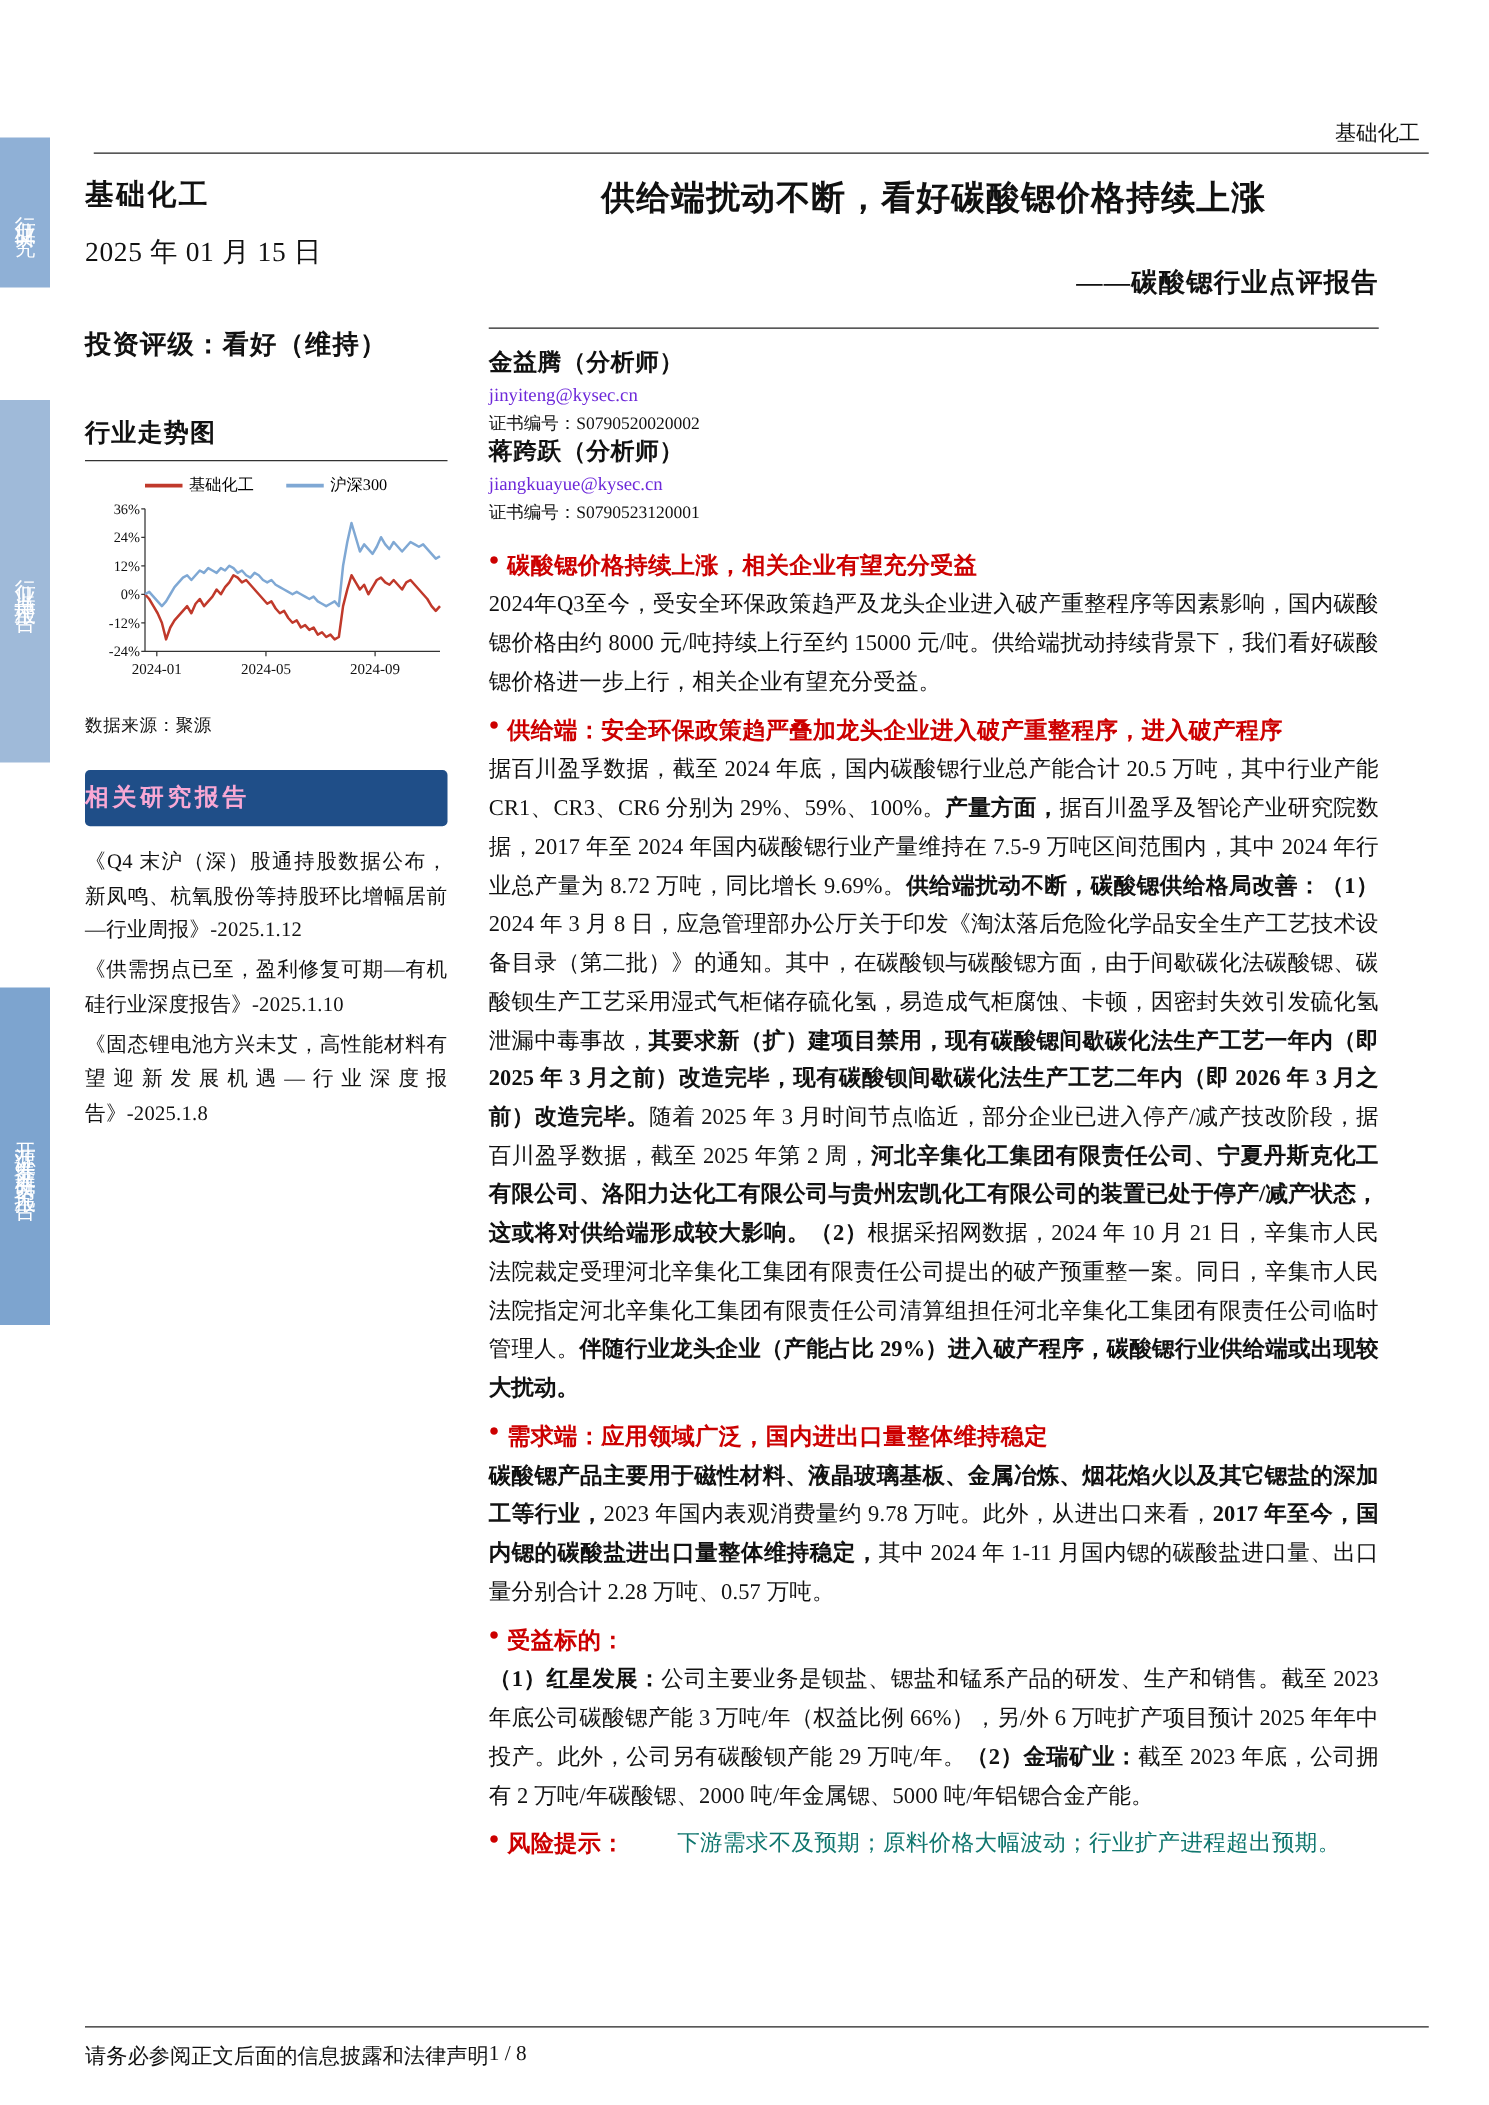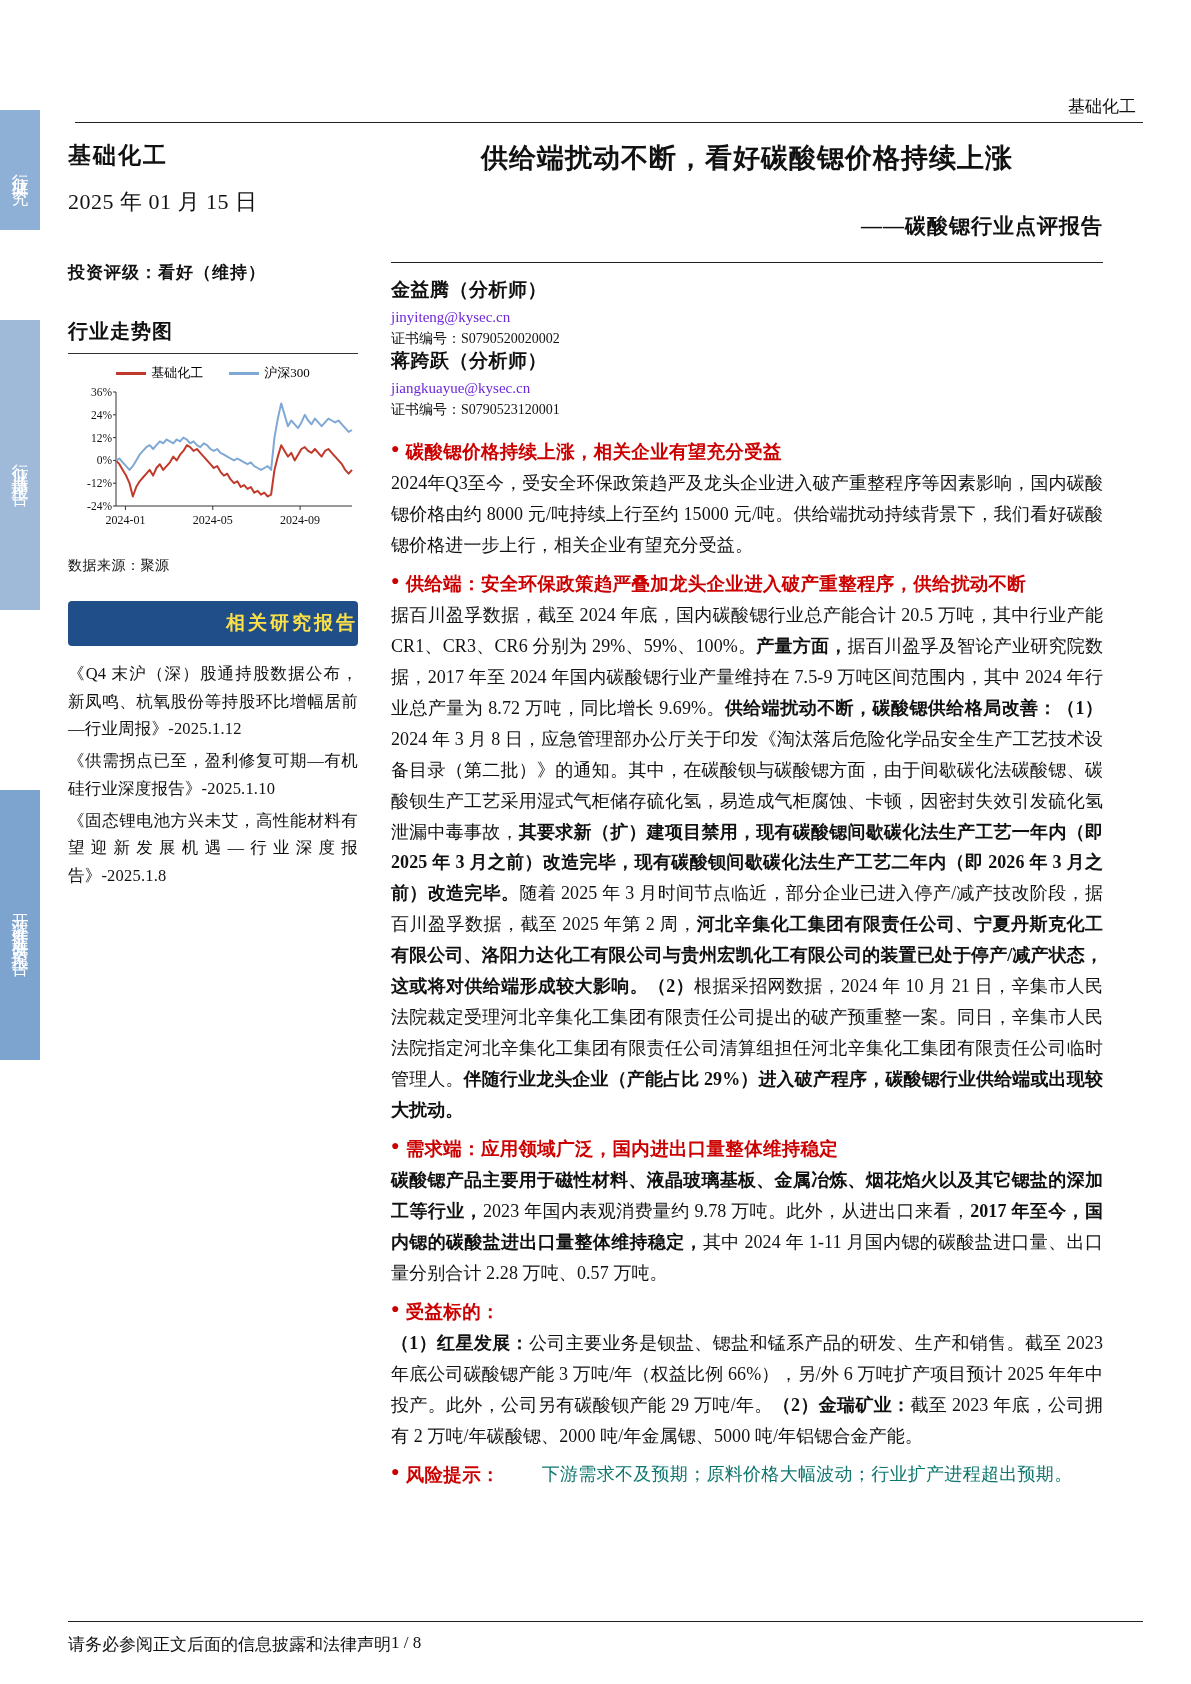--- a/index.html
+++ b/index.html
@@ -85,25 +85,25 @@
     letter-spacing: 2px;
     margin-bottom: 16px;
   }
   .l-date {
     font-size: 22px;
     color: #111;
     letter-spacing: 0.5px;
     margin-bottom: 44px;
   }
   .l-rating {
-    font-size: 17px;
+    font-size: 21px;
     font-weight: 700;
     color: #111;
     letter-spacing: 1px;
-    margin-bottom: 34px;
+    margin-bottom: 44px;
   }
   .l-sec-title {
     font-size: 20px;
     font-weight: 700;
     color: #111;
     letter-spacing: 1px;
     padding-bottom: 8px;
     border-bottom: 1.5px solid #333;
     margin-bottom: 10px;
   }
@@ -123,22 +123,22 @@
     font-size: 14px;
     color: #111;
     margin-top: 8px;
     letter-spacing: 0.5px;
   }
 
   
   .banner {
     margin-top: 26px;
     background: #1f4e88;
-    color: #fde047;
-    text-align: right;
+    color: #f9a8d4;
+    text-align: left;
     font-size: 19px;
     font-weight: 700;
     letter-spacing: 3px;
     padding: 9px 0 10px;
     border-radius: 4px;
   }
   .rep-list { margin-top: 14px; }
   .rep-item {
     font-size: 16.5px;
     color: #111;
@@ -314,21 +314,21 @@
     </div>
 
     <div id="sections">
         <div class="sec-head">
           <span class="bullet">●</span>
           <span>碳酸锶价格持续上涨，相关企业有望充分受益</span>
         </div>
         <div class="para">2024年Q3至今，受安全环保政策趋严及龙头企业进入破产重整程序等因素影响，国内碳酸锶价格由约 8000 元/吨持续上行至约 15000 元/吨。供给端扰动持续背景下，我们看好碳酸锶价格进一步上行，相关企业有望充分受益。</div>
         <div class="sec-head">
           <span class="bullet">●</span>
-          <span>供给端：安全环保政策趋严叠加龙头企业进入破产重整程序，供给扰动不断</span>
+          <span>供给端：安全环保政策趋严叠加龙头企业进入破产重整程序，进入破产程序</span>
         </div>
         <div class="para">据百川盈孚数据，截至 2024 年底，国内碳酸锶行业总产能合计 20.5 万吨，其中行业产能 CR1、CR3、CR6 分别为 29%、59%、100%。<b>产量方面，</b>据百川盈孚及智论产业研究院数据，2017 年至 2024 年国内碳酸锶行业产量维持在 7.5-9 万吨区间范围内，其中 2024 年行业总产量为 8.72 万吨，同比增长 9.69%。<b>供给端扰动不断，碳酸锶供给格局改善：（1）</b>2024 年 3 月 8 日，应急管理部办公厅关于印发《淘汰落后危险化学品安全生产工艺技术设备目录（第二批）》的通知。其中，在碳酸钡与碳酸锶方面，由于间歇碳化法碳酸锶、碳酸钡生产工艺采用湿式气柜储存硫化氢，易造成气柜腐蚀、卡顿，因密封失效引发硫化氢泄漏中毒事故，<b>其要求新（扩）建项目禁用，现有碳酸锶间歇碳化法生产工艺一年内（即 2025 年 3 月之前）改造完毕，现有碳酸钡间歇碳化法生产工艺二年内（即 2026 年 3 月之前）改造完毕。</b>随着 2025 年 3 月时间节点临近，部分企业已进入停产/减产技改阶段，据百川盈孚数据，截至 2025 年第 2 周，<b>河北辛集化工集团有限责任公司、宁夏丹斯克化工有限公司、洛阳力达化工有限公司与贵州宏凯化工有限公司的装置已处于停产/减产状态，这或将对供给端形成较大影响。（2）</b>根据采招网数据，2024 年 10 月 21 日，辛集市人民法院裁定受理河北辛集化工集团有限责任公司提出的破产预重整一案。同日，辛集市人民法院指定河北辛集化工集团有限责任公司清算组担任河北辛集化工集团有限责任公司临时管理人。<b>伴随行业龙头企业（产能占比 29%）进入破产程序，碳酸锶行业供给端或出现较大扰动。</b></div>
         <div class="sec-head">
           <span class="bullet">●</span>
           <span>需求端：应用领域广泛，国内进出口量整体维持稳定</span>
         </div>
         <div class="para"><b>碳酸锶产品主要用于磁性材料、液晶玻璃基板、金属冶炼、烟花焰火以及其它锶盐的深加工等行业，</b>2023 年国内表观消费量约 9.78 万吨。此外，从进出口来看，<b>2017 年至今，国内锶的碳酸盐进出口量整体维持稳定，</b>其中 2024 年 1-11 月国内锶的碳酸盐进口量、出口量分别合计 2.28 万吨、0.57 万吨。</div>
         <div class="sec-head">
           <span class="bullet">●</span>
           <span>受益标的：</span>

